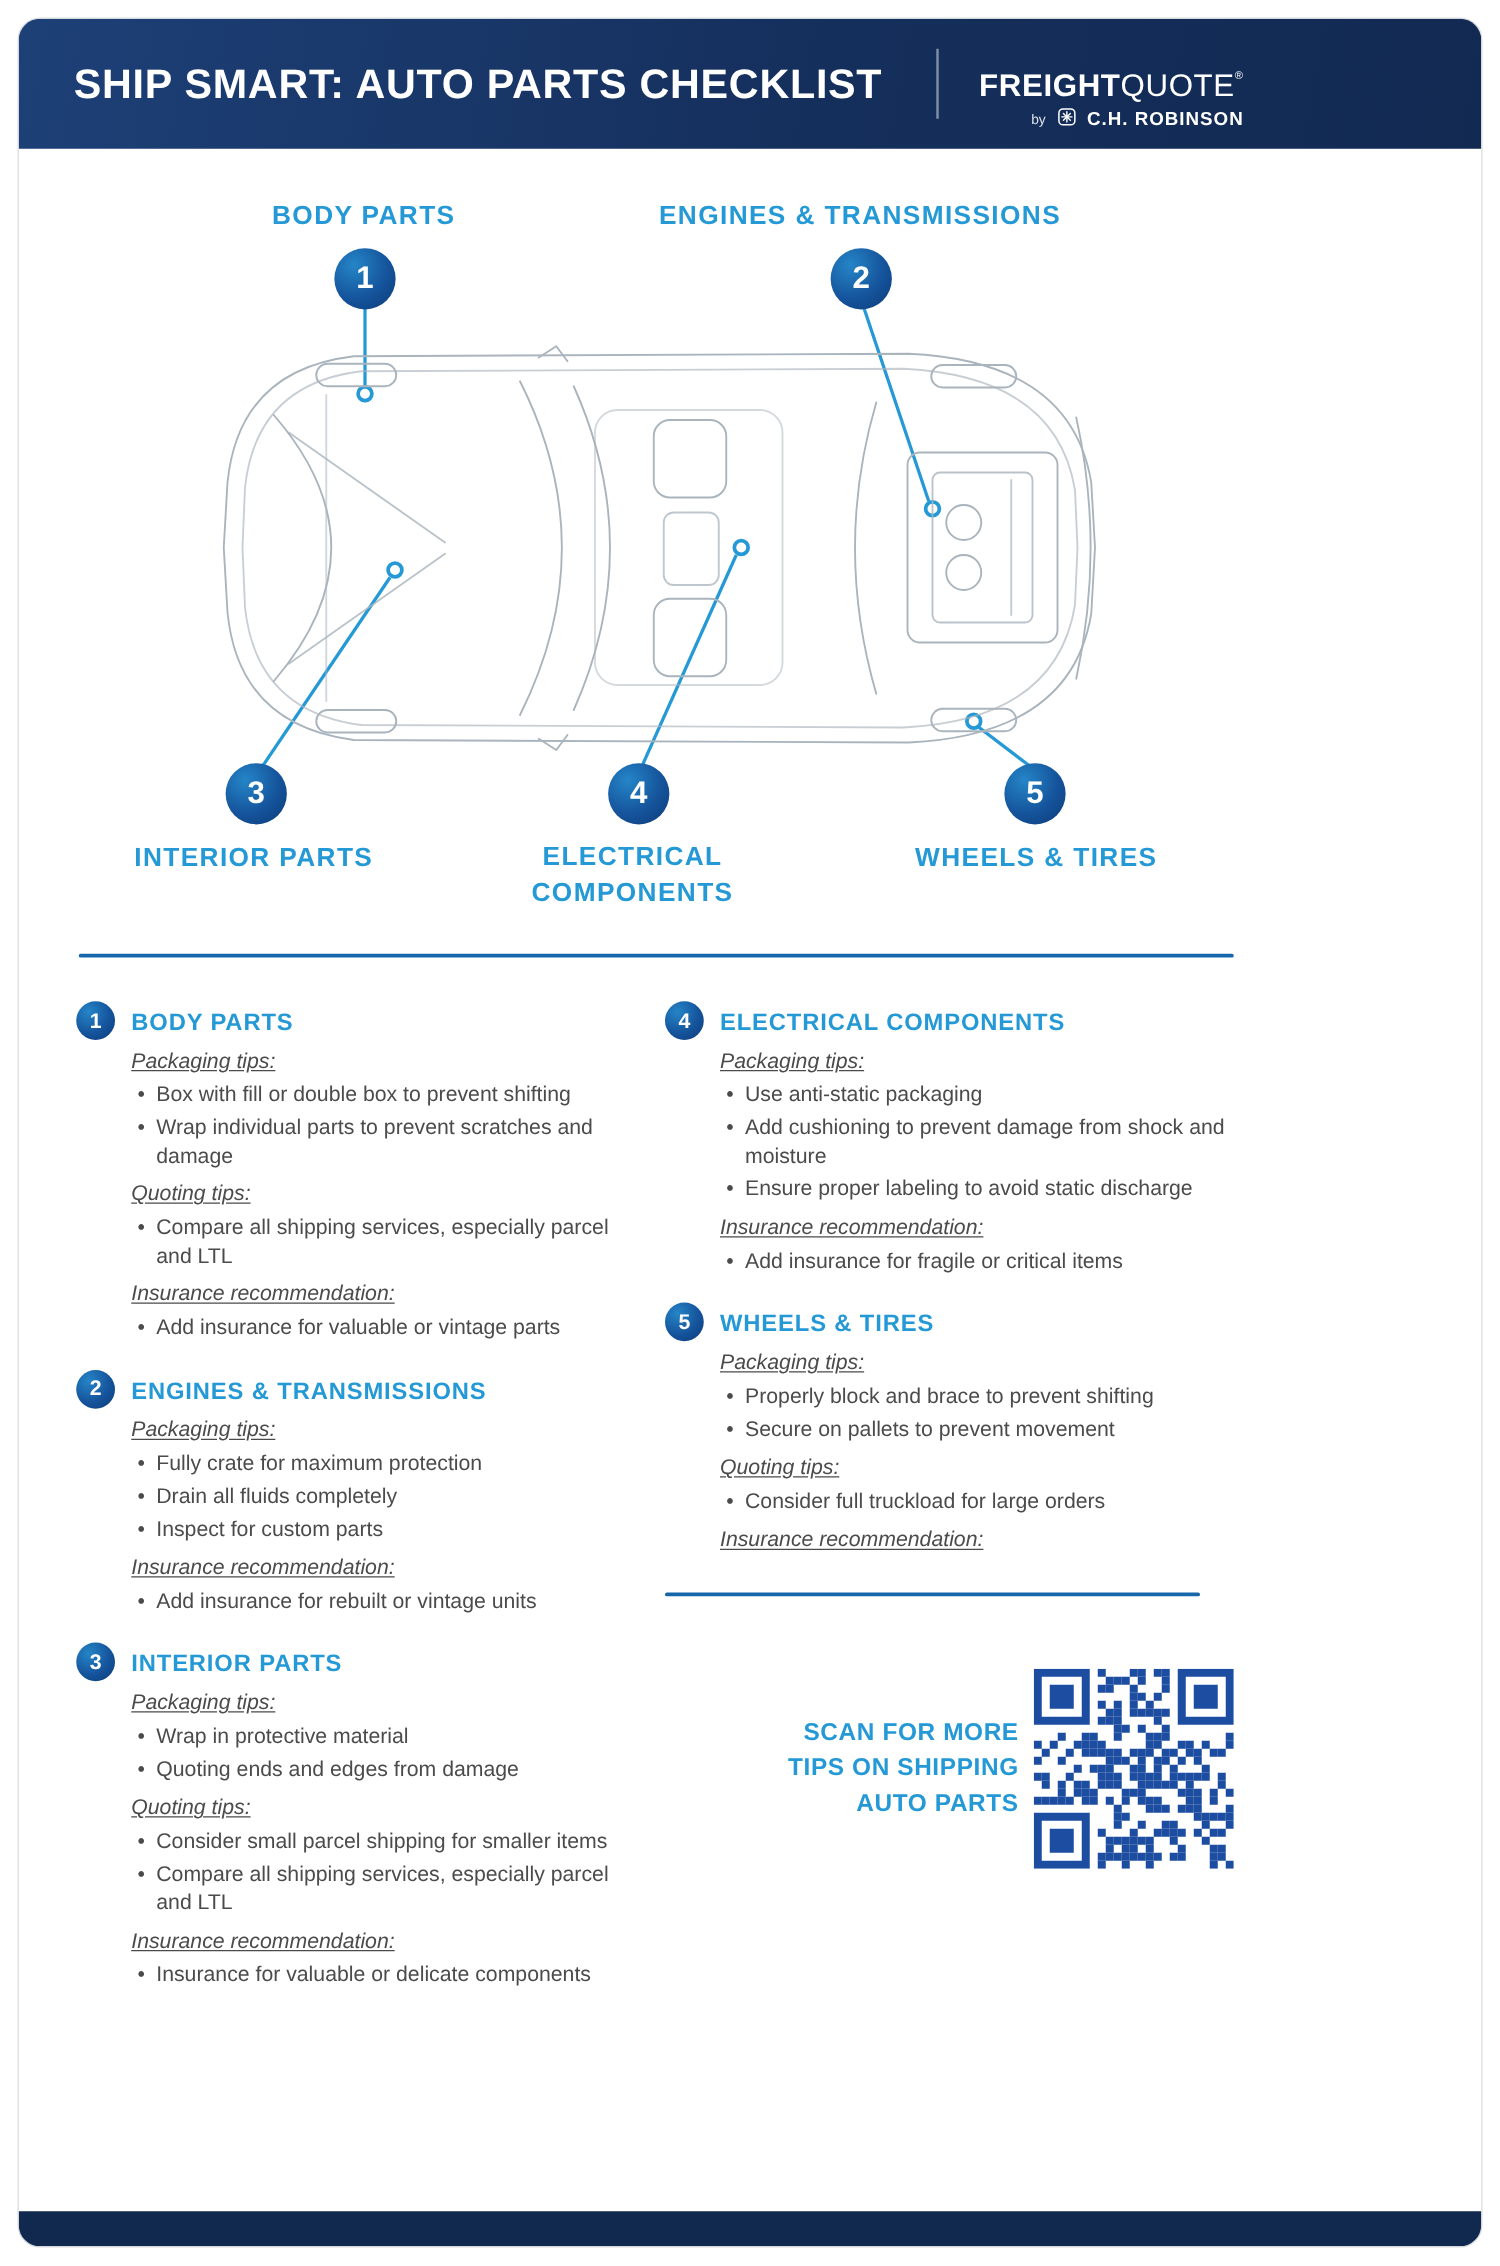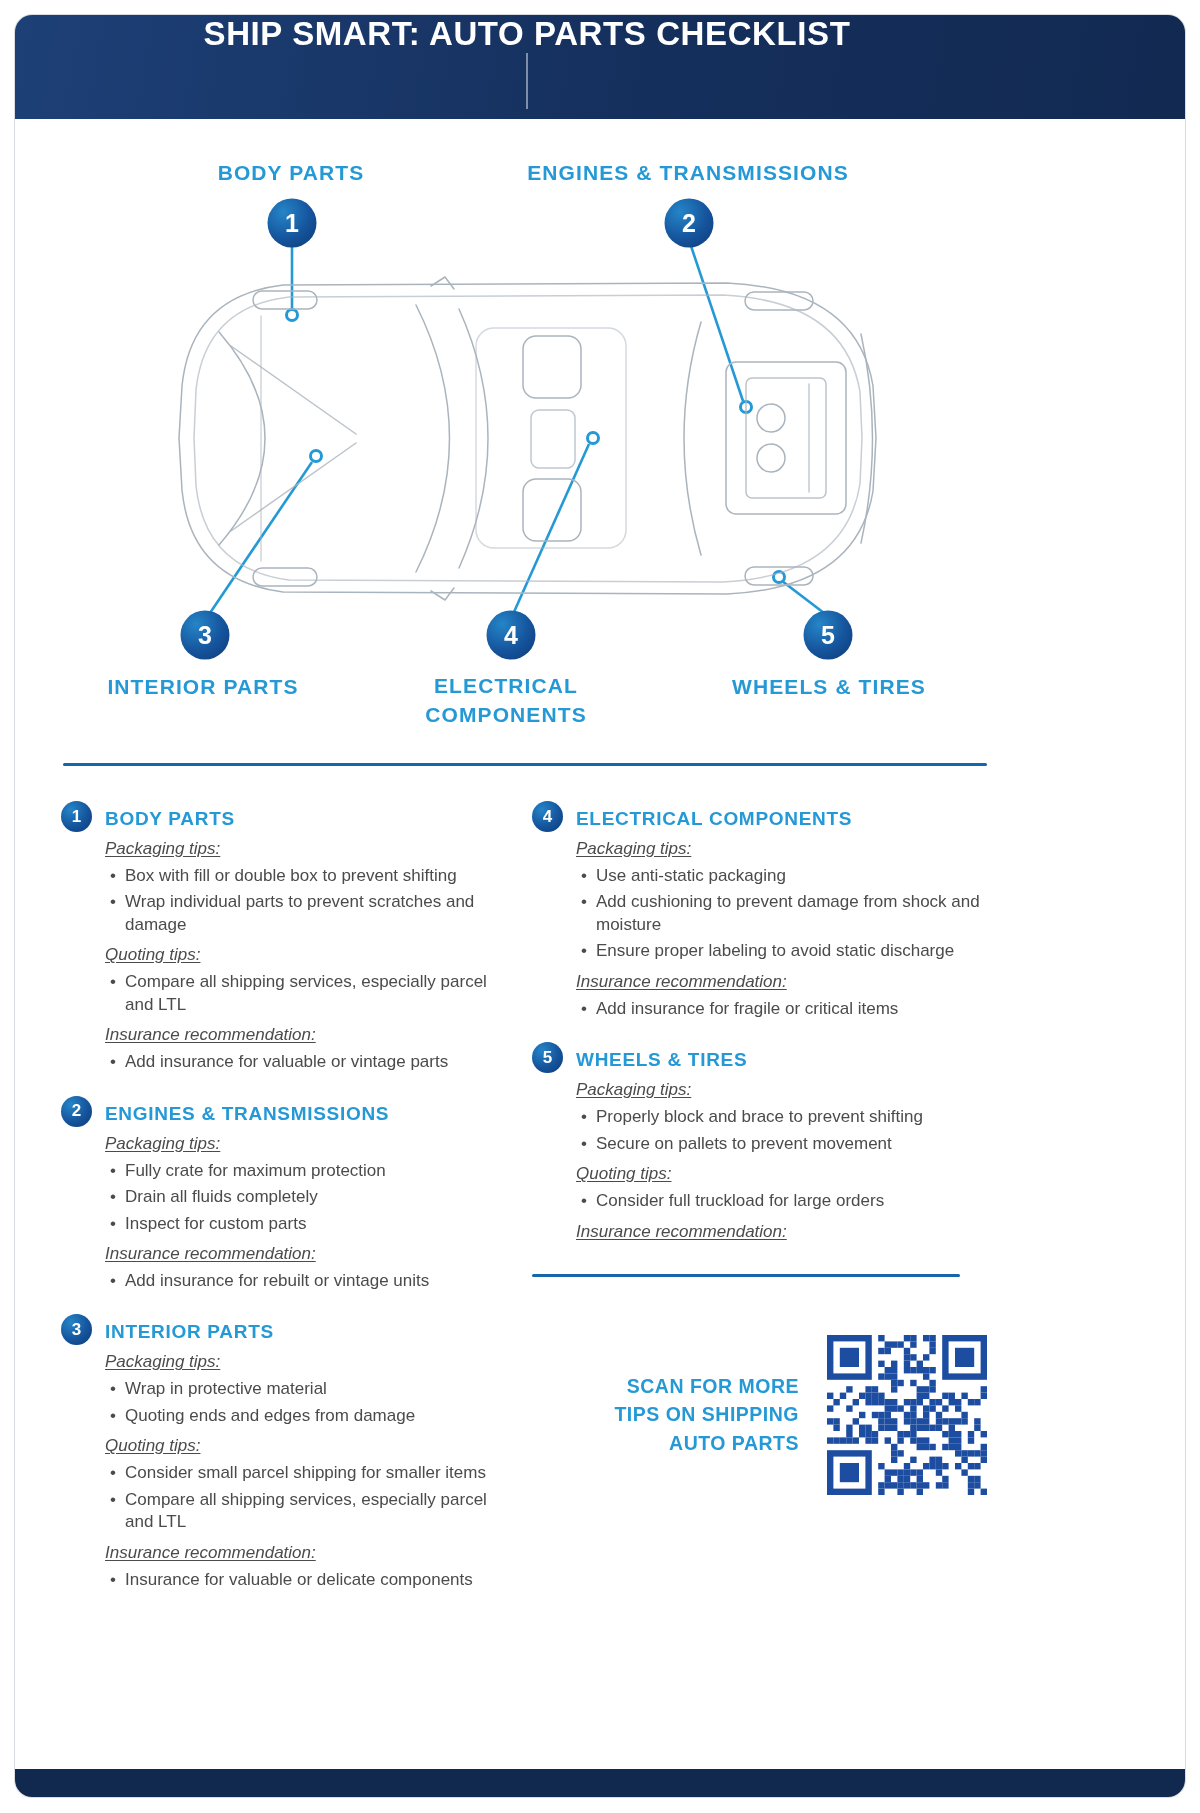--- a/index.html
+++ b/index.html
@@ -20,21 +20,20 @@
     overflow: hidden;
   }
 
   
   .header {
     height: 104px;
     background: linear-gradient(100deg, #1d4077 0%, #152f5c 55%, #122a52 100%);
     display: flex;
     align-items: center;
     padding: 0 190px 0 44px;
-    flex-direction: column;
   }
   .header-title {
     flex: 1;
     color: #fff;
     font-size: 33px;
     font-weight: bold;
     letter-spacing: 0.6px;
     white-space: nowrap;
   }
   .header-sep {
@@ -43,21 +42,21 @@
     margin: 0 32px;
     flex: none;
   }
   .logo { display: flex; flex-direction: column; align-items: flex-end; flex: none; }
   .logo-line1 { color: #fff; font-size: 25px; letter-spacing: 0.5px; line-height: 1.05; margin-top: 28px; }
   .logo-freight { font-weight: bold; }
   .logo-quote { font-weight: normal; }
   .logo-reg { font-size: 9px; vertical-align: top; }
   .logo-byline { display: flex; align-items: center; gap: 9px; margin-top: 3px; color: #fff; }
   .logo-by { font-size: 11px; opacity: 0.85; }
-  .logo-company { font-size: 11px; font-weight: bold; letter-spacing: 0.8px; }
+  .logo-company { font-size: 15px; font-weight: bold; letter-spacing: 0.8px; }
 
   
   .diagram { position: relative; height: 640px; }
   .connectors { position: absolute; inset: 0; width: 100%; height: 100%; }
   .car-wrap { position: absolute; left: 146px; top: 157px; width: 730px; height: 325px; }
   .dg-label {
     position: absolute;
     transform: translate(-50%, -50%);
     color: #2499d6;
     font-weight: bold;
@@ -134,21 +133,21 @@
     background: #1566ab;
     border: none;
     margin: 32px 0 0 0;
     border-radius: 2px;
   }
 
   
   .qr-row {
     display: flex;
     align-items: center;
-    gap: 28px;
+    gap: 12px;
     margin-top: 58px;
   }
   .scan-text {
     flex: 1;
     text-align: right;
     color: #2499d6;
     font-weight: bold;
     font-size: 19.5px;
     letter-spacing: 0.5px;
     line-height: 1.45;

